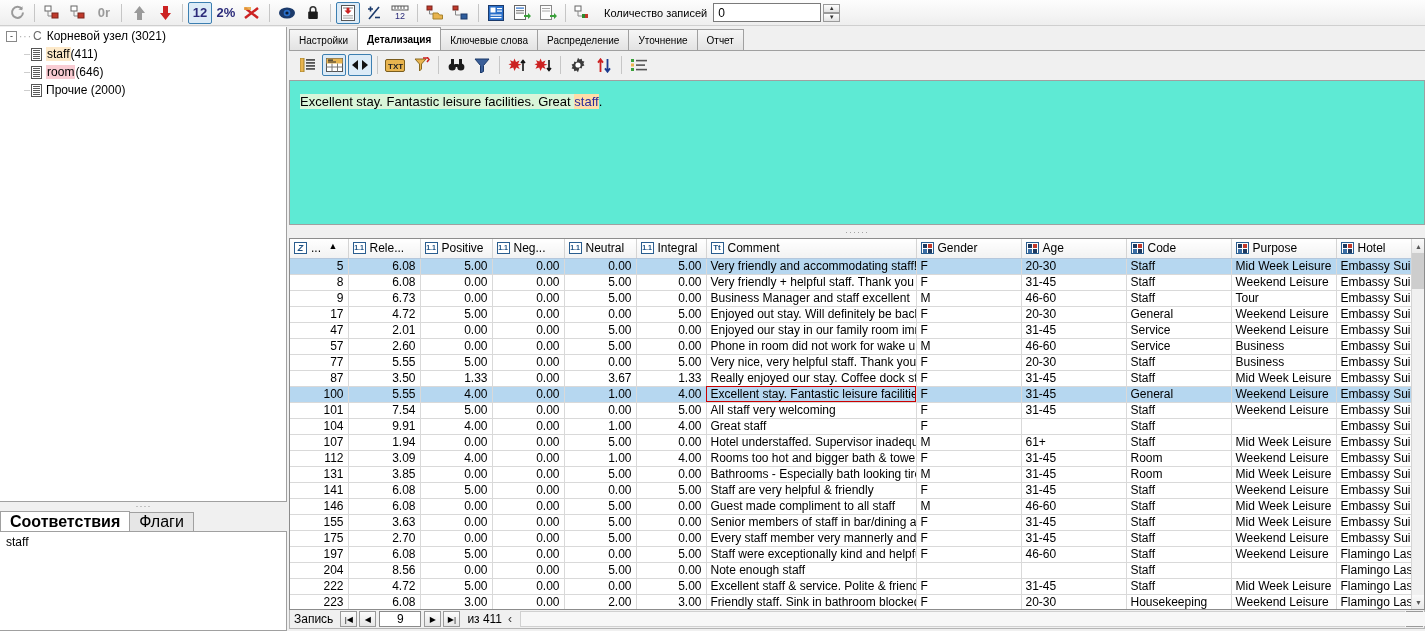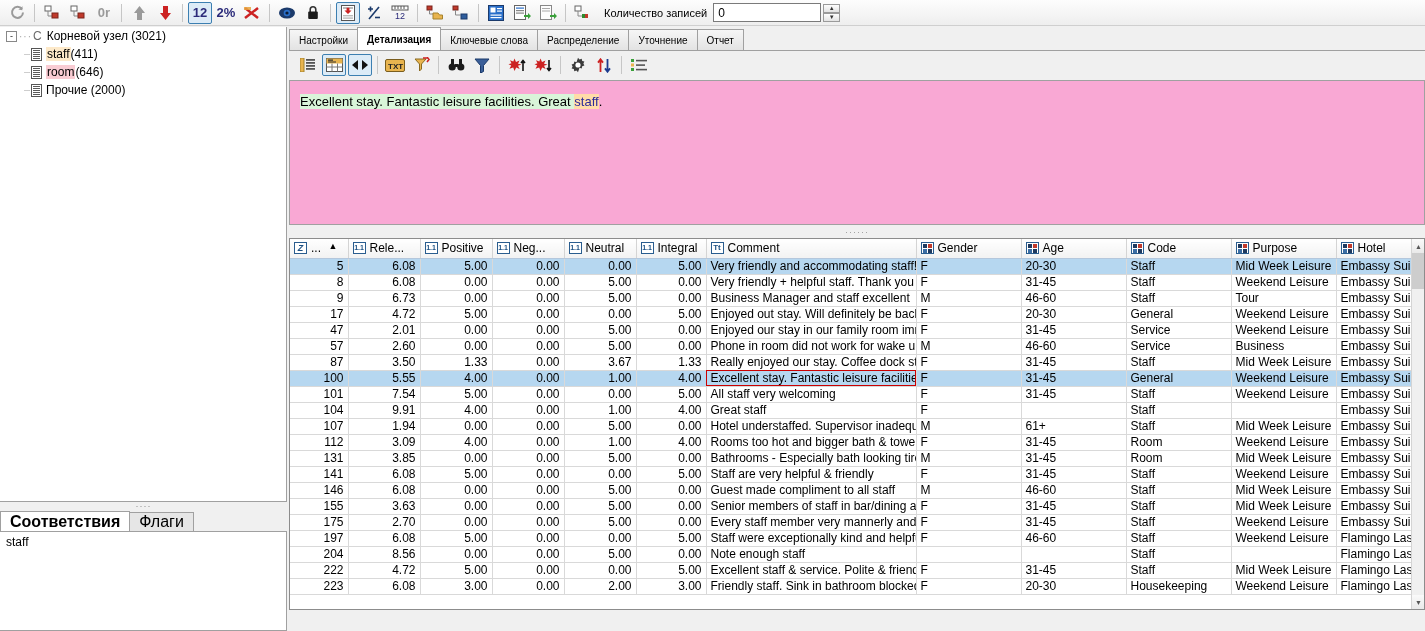--- a/index.html
+++ b/index.html
@@ -106,21 +106,21 @@
 
   
   #tb2 {
     position:absolute; left:0; top:24px; width:1136px; height:28px;
     background:#f0f0f0; display:flex; align-items:center; padding-left:6px;
   }
 
   
   #textpanel {
     position:absolute; left:0; top:53px; width:1136px; height:145px;
-    background:#f9a8d4; border:1px solid #a0a0a0;
+    background:#5eead4; border:1px solid #a0a0a0;
     padding: 12px 10px; font-size:13px; line-height: 1.4;
   }
   .tx-green { background:#d9f5d9; }
   .tx-orange { background:#ffdca8; color:#2b2b99; }
 
   #vsplit { position:absolute; left:0; top:200px; width:1136px; height:10px;
             display:flex; align-items:center; justify-content:center; }
   #vsplit span { font-size:9px; color:#999; letter-spacing:1px; line-height:6px; }
 
   
@@ -622,20 +622,34 @@
               <td class="num">5.00</td>
               <td class="num">0.00</td>
               <td class="">Phone in room did not work for wake up ca</td>
               <td class="">M</td>
               <td class="">46-60</td>
               <td class="">Service</td>
               <td class="">Business</td>
               <td class="">Embassy Sui</td>
             </tr>
             <tr>
+              <td class="num">77</td>
+              <td class="num">5.55</td>
+              <td class="num">5.00</td>
+              <td class="num">0.00</td>
+              <td class="num">0.00</td>
+              <td class="num">5.00</td>
+              <td class="">Very nice, very helpful staff. Thank you</td>
+              <td class="">F</td>
+              <td class="">20-30</td>
+              <td class="">Staff</td>
+              <td class="">Business</td>
+              <td class="">Embassy Sui</td>
+            </tr>
+            <tr>
               <td class="num">87</td>
               <td class="num">3.50</td>
               <td class="num">1.33</td>
               <td class="num">0.00</td>
               <td class="num">3.67</td>
               <td class="num">1.33</td>
               <td class="">Really enjoyed our stay. Coffee dock staff</td>
               <td class="">F</td>
               <td class="">31-45</td>
               <td class="">Staff</td>
@@ -841,20 +855,34 @@
           </tbody>
       </table>
 
       <div id="gridvscroll">
         <div class="sbArrow">▲</div>
         <div class="sbThumb"></div>
         <div class="sbArrow" style="position:absolute;bottom:0;left:0;">▼</div>
       </div>
     </div>
 
+    <div id="navbar">
+      <span style="margin:0 6px 0 4px;">Запись</span>
+      <div class="navbtn">|◀</div>
+      <div class="navbtn">◀</div>
+      <div class="navbox">9</div>
+      <div class="navbtn">▶</div>
+      <div class="navbtn">▶|</div>
+      <span style="margin:0 6px;">из 411</span>
+      <span style="margin-right:2px;color:#333;">‹</span>
+      <div id="navscrollbar">
+          <div class="thumb"></div>
+        </div>
+      <div class="navbtn">▶</div>
+    </div>
 
     <div id="bottomtabs">
       
       
       
     </div>
   </div>
 </div>
 
 </body></html>

